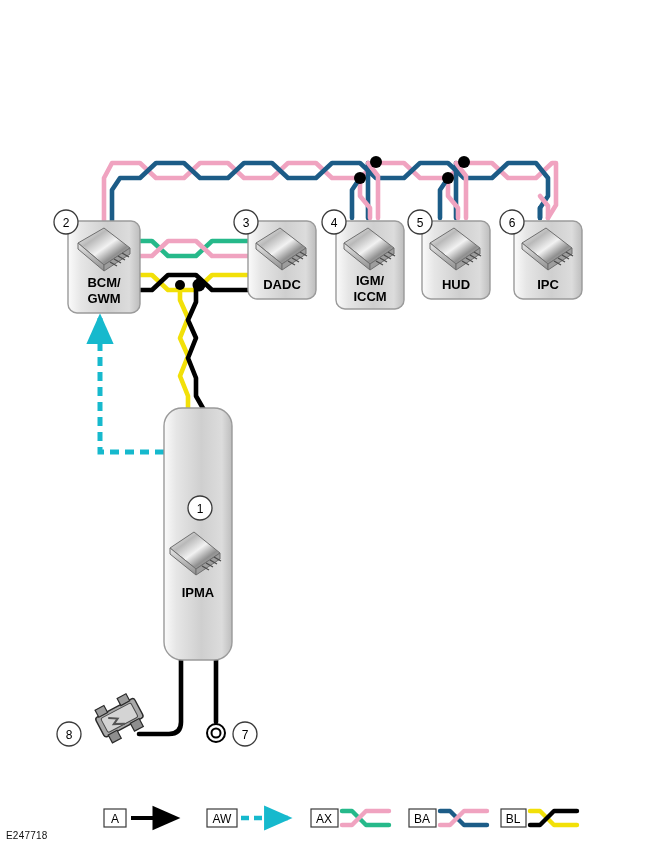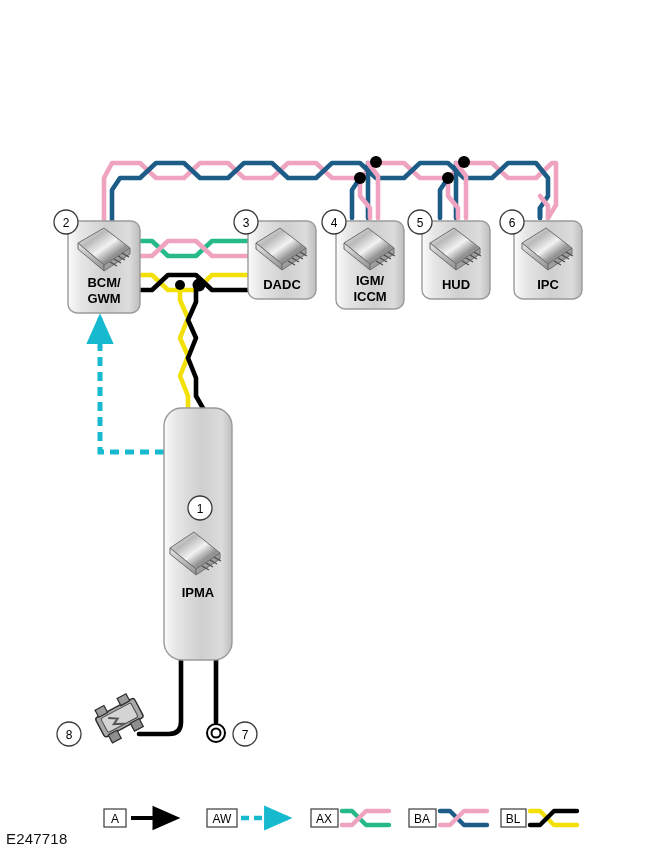--- a/index.html
+++ b/index.html
@@ -22,21 +22,21 @@
     position: absolute;
     left: 0;
     top: 0;
     width: 672px;
     height: 848px;
   }
   .fig-id {
     position: absolute;
     left: 6px;
     top: 830px;
-    font-size: 15px;
+    font-size: 10px;
     color: #111;
     letter-spacing: 0.2px;
   }
   .module-label {
     font-size: 13px;
     font-weight: bold;
     fill: #000;
     text-anchor: middle;
     font-family: "Liberation Sans", sans-serif;
   }

